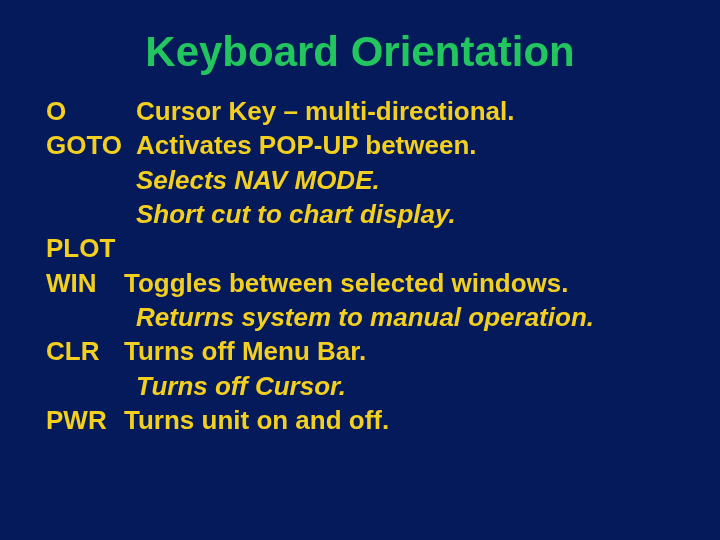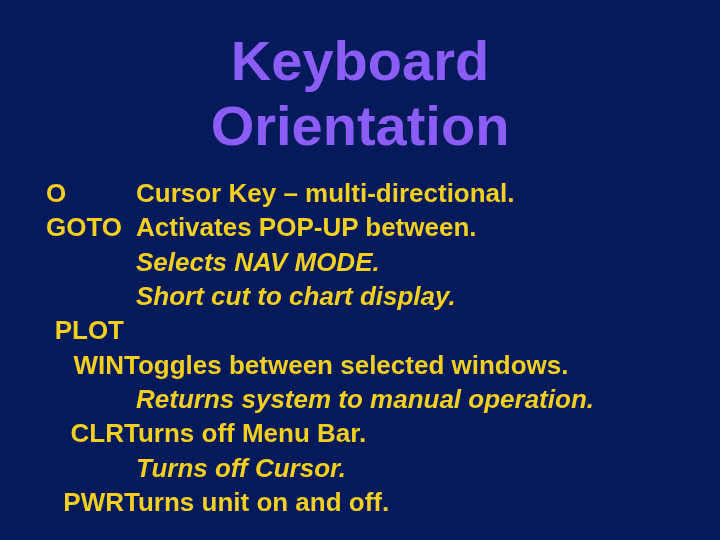--- a/index.html
+++ b/index.html
@@ -9,22 +9,22 @@
     background: #041a5a;
     font-family: Arial, Helvetica, sans-serif;
     overflow: hidden;
   }
   .slide {
     width: 100%;
     height: 100%;
     padding: 28px 46px 0 46px;
   }
   .title {
-    color: #8b5cf6;
-    font-size: 56px;
+    color: #22c55e;
+    font-size: 42px;
     font-weight: bold;
     text-align: center;
     margin-bottom: 18px;
     padding-left: 60px;
     padding-right: 60px;
   }
   .content {
     color: #f3cf20;
     font-size: 26px;
     font-weight: bold;
@@ -33,21 +33,20 @@
   .row {
     display: flex;
   }
   .key {
     display: inline-block;
     min-width: 90px;
   }
   .key-narrow {
     display: inline-block;
     min-width: 78px;
-    text-align: right;
   }
   .indent {
     padding-left: 90px;
     font-style: italic;
   }
 </style>
 </head>
 <body>
 
 <div class="slide">

